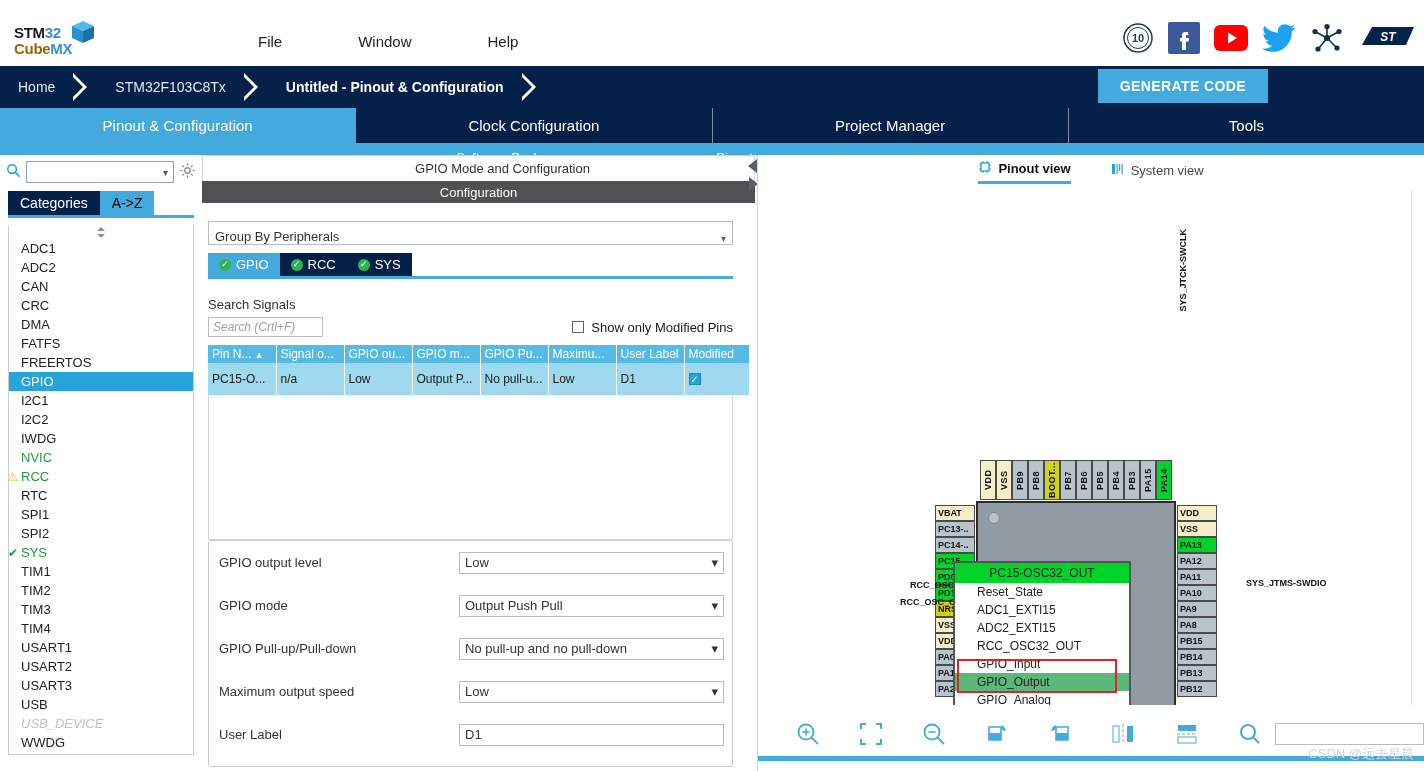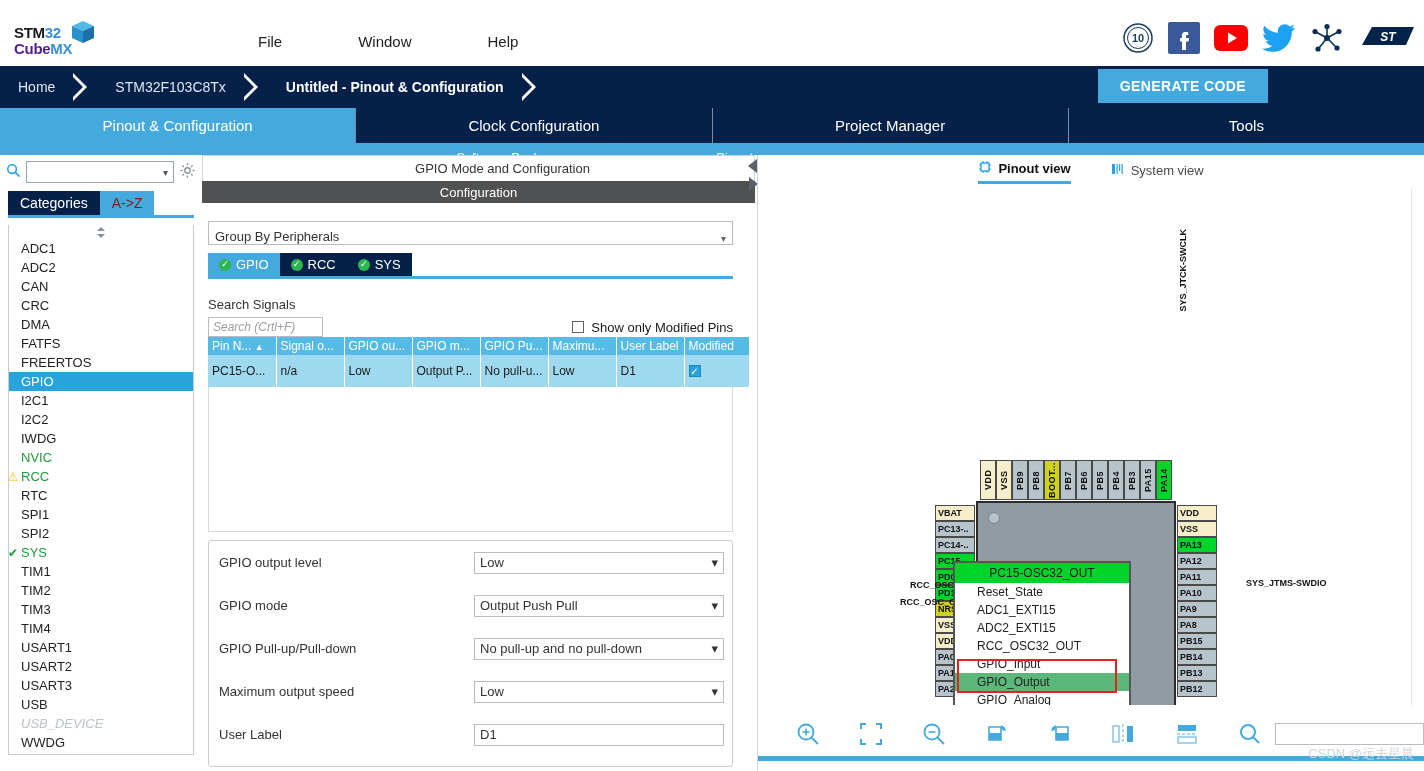--- a/index.html
+++ b/index.html
@@ -8,21 +8,21 @@
     width:1424px; height:771px; overflow:hidden;
     font-family:"Liberation Sans", sans-serif;
     font-size:13px; color:#1a1a1a; background:#ffffff;
     position:relative;
   }
 
   
   .topbar { height:50px; background:#ffffff; display:flex; align-items:center; position:relative;margin-top:16px; }
   .logo { width:200px; padding-left:14px; display:flex; align-items:flex-start; }
   .logo-txt { font-size:15px; font-weight:bold; line-height:1.05; letter-spacing:-0.3px; } .logo-32 { color:#3b8fd4; }
-  .logo-cube { color:#4c1d95; } .logo-mx { color:#3b8fd4; }
+  .logo-cube { color:#a16207; } .logo-mx { color:#3b8fd4; }
   .logo-cube-icon { width:26px; height:26px; margin-left:-2px; margin-top:-6px; position:relative; }
   .menu-items { display:flex; gap:0; margin-left:20px; }
   .menu-item { padding:0 38px; font-size:15px; color:#222; cursor:pointer; }
   .social { position:absolute; right:6px; top:6px; display:flex; align-items:center; gap:14px; }
   .social svg, .social div { display:block; }
 
   
   .crumbbar { height:42px; background:#05214a; display:flex; align-items:center; position:relative; }
   .crumb { position:relative; height:42px; display:flex; align-items:center; padding:0 16px 0 18px; color:#dfe7f2; font-size:14px; }
   .crumb.active { color:#ffffff; font-weight:bold; }
@@ -46,21 +46,21 @@
 
   
   .content { position:absolute; left:0; top:155px; right:0; bottom:0; background:#fff; }
 
   
   .sidebar { position:absolute; left:0; top:0; width:200px; bottom:0; background:#fff; }
   .sb-search { display:flex; align-items:center; gap:5px; padding:6px 4px 4px 6px; }
   .sb-search-box { flex:1; height:22px; border:1px solid #9aa3ab; background:#fff; display:flex; align-items:center; justify-content:flex-end; padding-right:5px; }
   .sb-tabs { display:flex; margin:4px 6px 0 8px; }
   .sb-tab { padding:4px 12px; font-size:14px; background:#05214a; color:#fff; cursor:pointer; }
-  .sb-tab.active { background:#44aadd; color:#7f1d1d;text-align:right; }
+  .sb-tab.active { background:#44aadd; color:#000000;text-align:right; }
   .sb-underline { height:3px; background:#44aadd; margin:0 6px 0 8px; }
   .sb-list { position:absolute; left:8px; right:6px; top:70px; bottom:16px; border:1px solid #c8ccd0; border-top:none; overflow:hidden; }
   .sb-grip { height:14px; display:flex; align-items:center; justify-content:center; }
   .sb-item { height:19px; display:flex; align-items:center; padding-left:12px; font-size:13px; color:#222; cursor:pointer; position:relative; }
   .sb-item.sel { background:#29a3dc; color:#ffffff; padding-left:12px; }
   .sb-item.green { color:#1f9c3c; }
   .sb-item.dim { color:#bdc3c7; font-style:italic; }
   .sb-mark { position:absolute; left:-4px; width:16px; text-align:center; font-size:12px; }
 
   
@@ -80,32 +80,32 @@
   .okdot { width:12px; height:12px; border-radius:50%; background:#2eb553; color:#fff; font-size:9px;
      display:flex; align-items:center; justify-content:center; line-height:1; }
   .srch-label { margin-top:18px; font-size:13px; color:#333; }
   .srch-row { display:flex; align-items:center; justify-content:space-between; margin-top:5px; }
   .srch-input { width:115px; height:20px; border:1px solid #b7bdc3; font-size:12px; color:#9aa0a6;
      font-style:italic; display:flex; align-items:center; padding-left:4px; background:#fff; }
   .chkrow { display:flex; align-items:center; gap:7px; font-size:13px; }
   .chkbox { width:12px; height:12px; border:1px solid #5d6368; background:#fff; }
   .chkbox.on { background:#29a3dc; border-color:#1c88ba; color:#fff; font-size:10px;
      display:flex; align-items:center; justify-content:center; }
-  table.pins { width:100%; border-collapse:collapse; margin-top:0; table-layout:fixed; }
+  table.pins { width:100%; border-collapse:collapse; margin-top:8px; table-layout:fixed; }
   table.pins th { background:#56bbe4; color:#ffffff; font-weight:normal; font-size:12px;
      text-align:left; padding:2px 4px; border-right:1px solid #ffffff; height:18px; white-space:nowrap; overflow:hidden; }
   table.pins td { background:#9fd9ef; font-size:12px; padding:2px 4px; border-right:1px solid #ffffff;
      height:32px; white-space:nowrap; overflow:hidden; }
   td.center { text-align:center; }
   .tbl-rest { background:#ffffff; border:1px solid #d4d8dc; border-top:none; height:145px; }
 
   
   .form { position:absolute; left:6px; right:22px; top:385px; bottom:4px;
      border:1px solid #c8ccd0; border-radius:3px; background:#fff; overflow:hidden; }
-  .frow { display:flex; align-items:center; height:43px; padding:0 8px 0 10px;gap:15px; }
+  .frow { display:flex; align-items:center; height:43px; padding:0 8px 0 10px; }
   .flabel { width:240px; font-size:13px; color:#333; }
   .fctl { flex:1; height:22px; border:1px solid #b7bdc3; display:flex; align-items:center;
      justify-content:space-between; padding:0 5px; font-size:13px; color:#333; background:#fff; cursor:pointer; }
   .redbox { position:absolute; border:2px solid #e52222; pointer-events:none; }
 
   
   .pinpanel { position:absolute; left:757px; top:0; right:0; bottom:0; background:#fff; border-left:1px solid #cfd4d8; }
   .viewtabs { height:30px; display:flex; align-items:center; justify-content:center; gap:40px; padding-top:4px; }
   .vtab { display:flex; align-items:center; gap:6px; font-size:13px; color:#4a4a4a; cursor:pointer; padding-bottom:4px; }
   .vtab.active { color:#111; font-weight:bold; border-bottom:3px solid #44aadd; }

